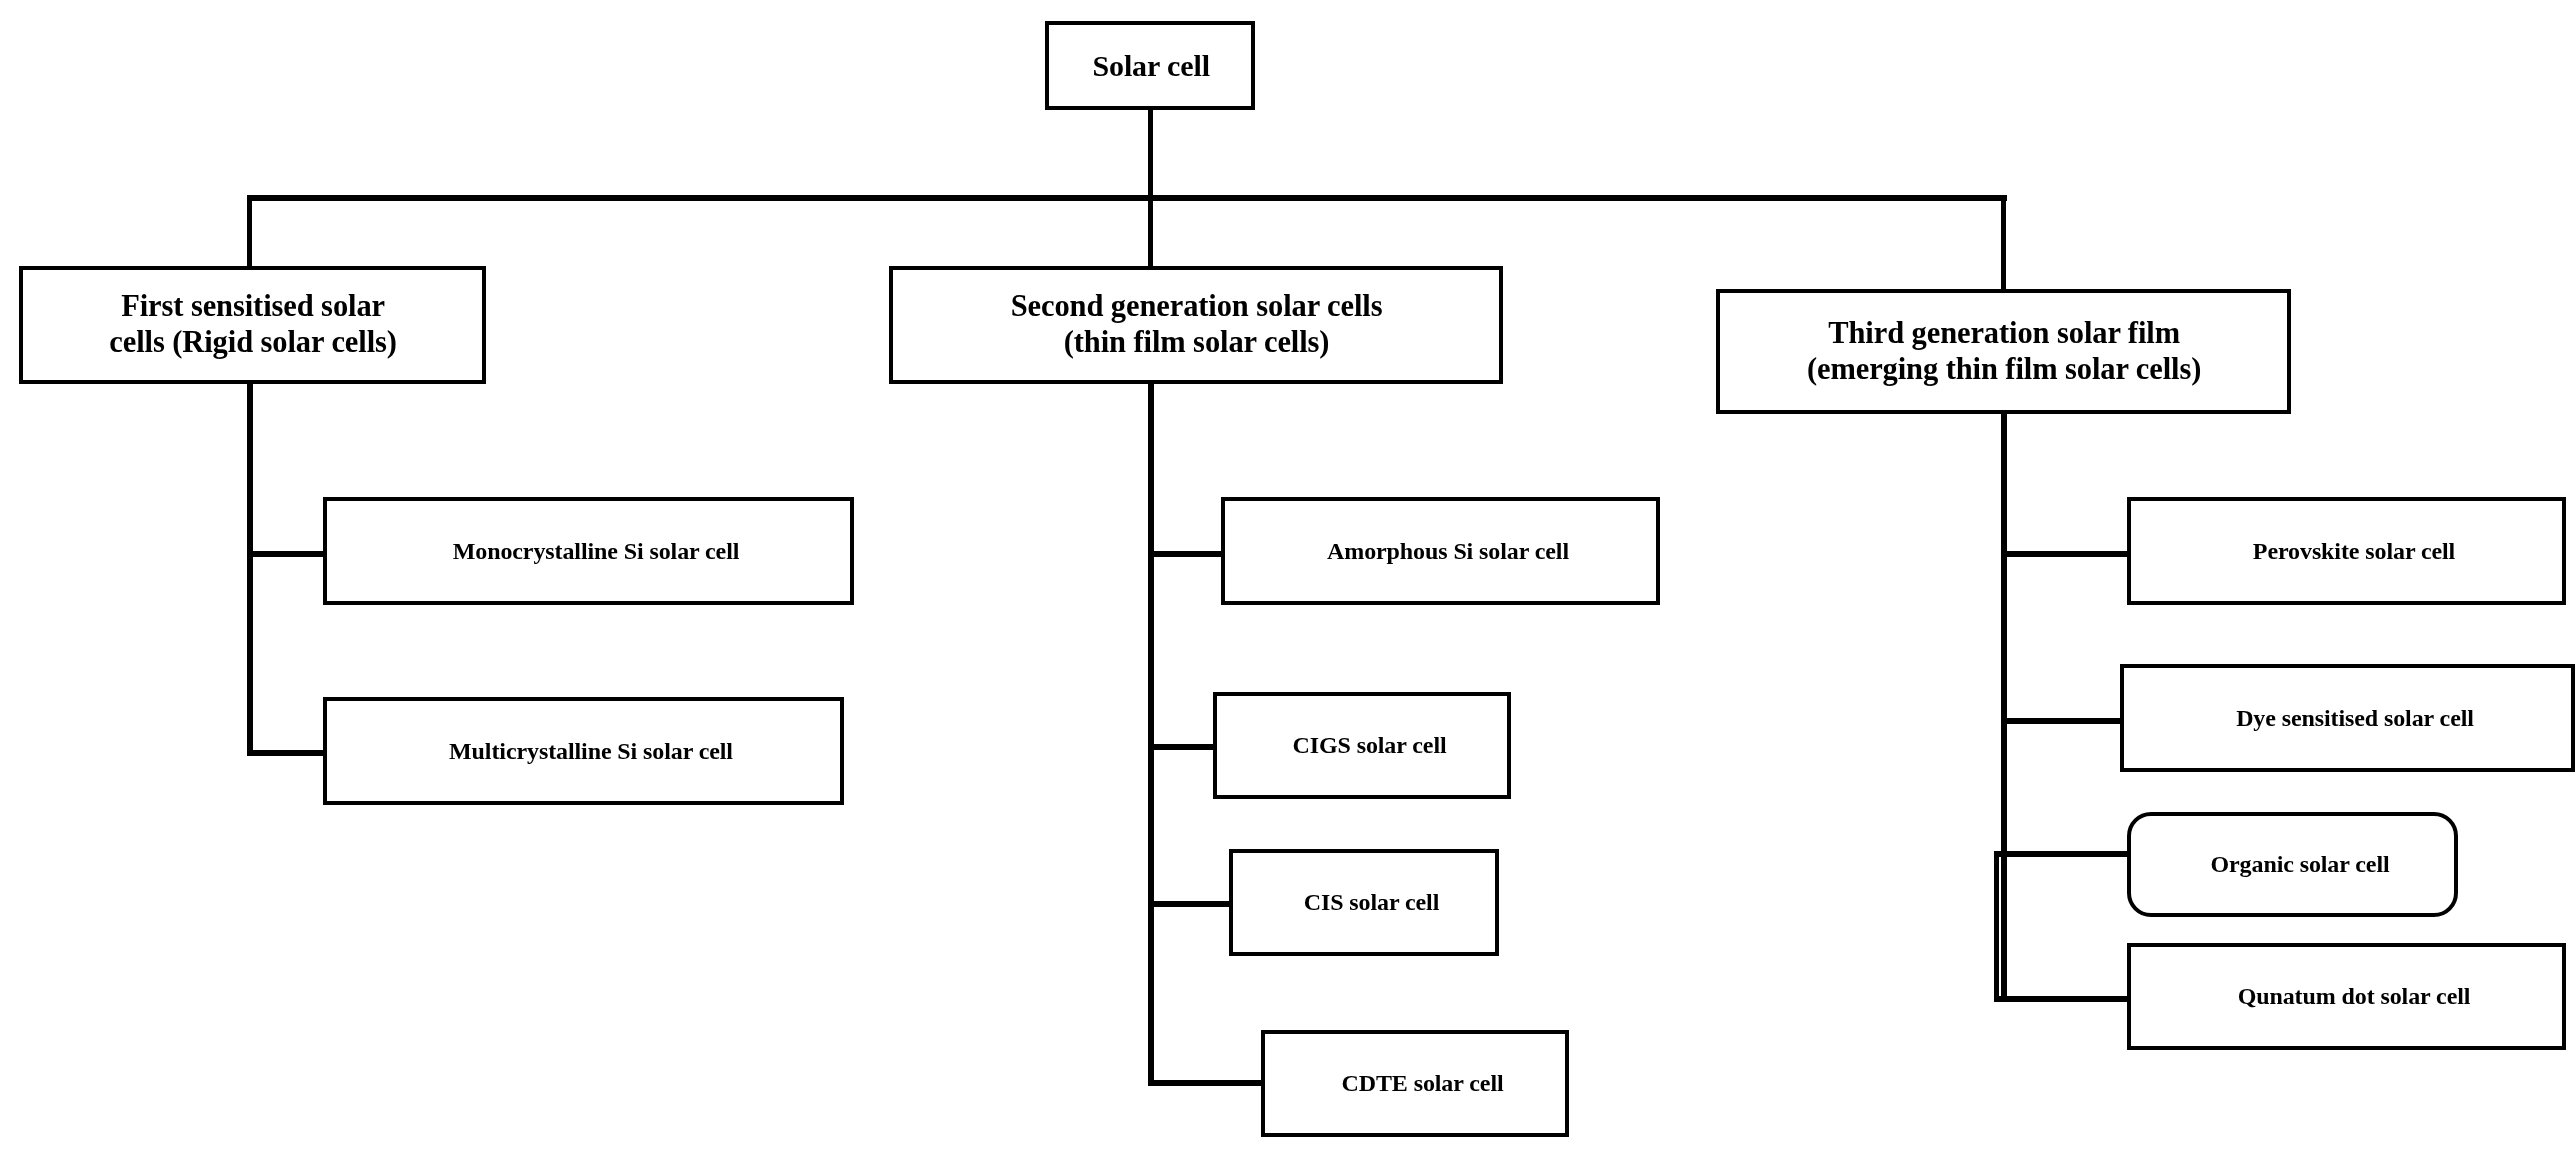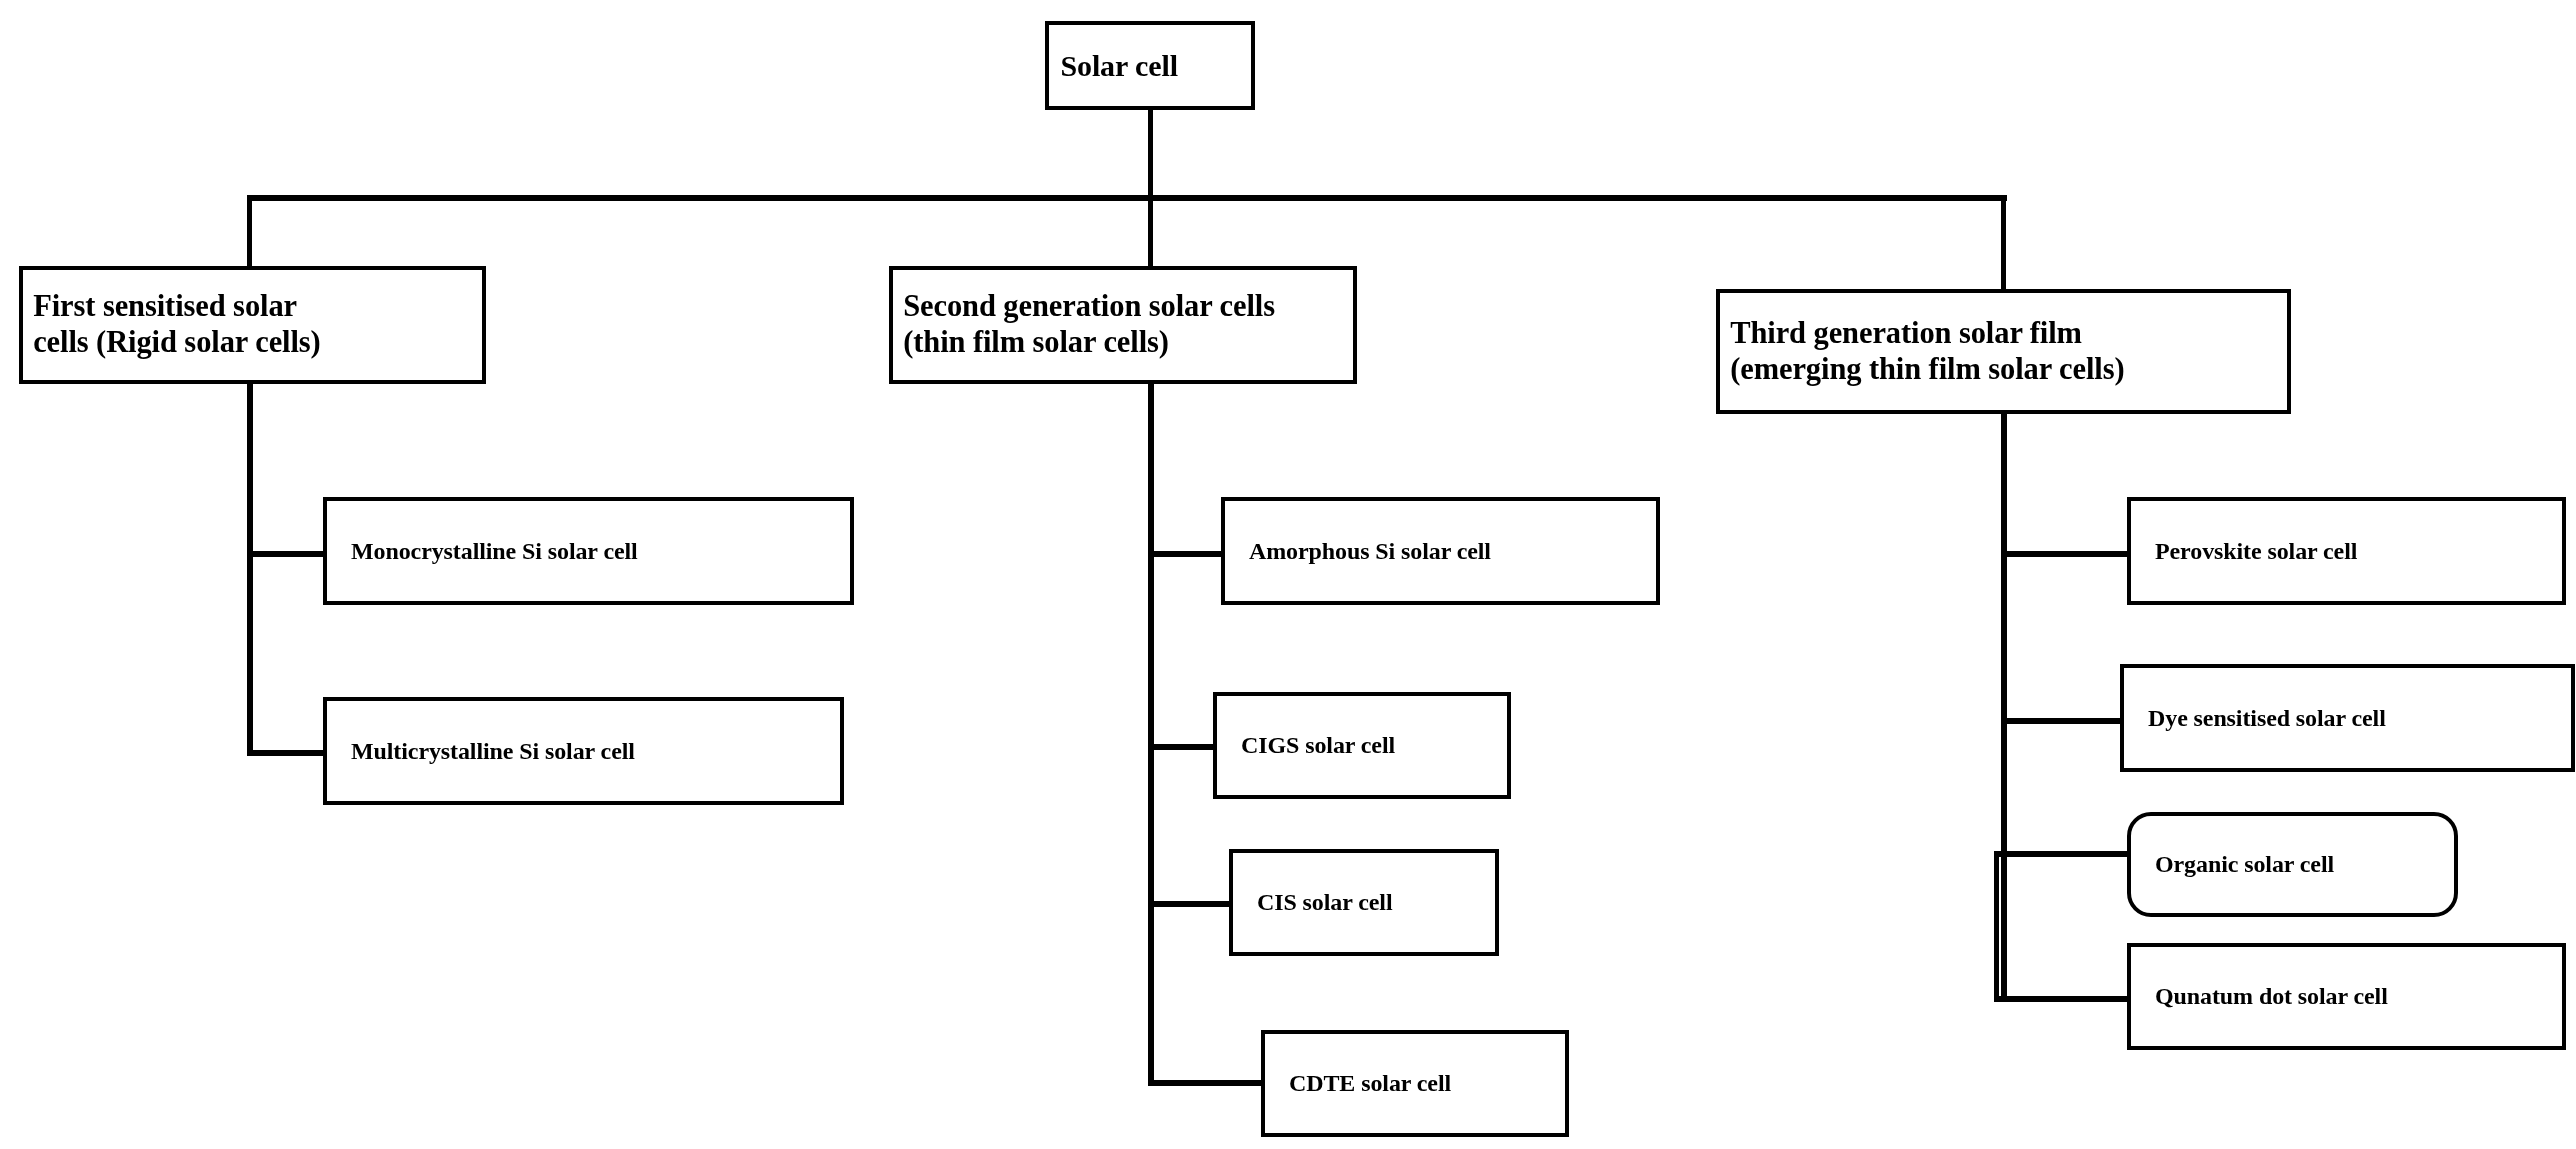--- a/index.html
+++ b/index.html
@@ -31,20 +31,21 @@
 
   .node .label {
     display: block;
     width: 100%;
     padding: 0 9px;
     font-weight: bold;
     color: #000000;
     line-height: 1.18;
     white-space: pre-line;
     letter-spacing: -0.1px;
+    text-align: center;
   }
 
   .node.root .label        { font-size: 30px; padding-left: 11.4px; }
   .node.gen .label         { font-size: 30.5px; padding-left: 10.2px; }
   .node.leaf .label        { font-size: 24px; padding-left: 24px; }
 
   
   .line {
     position: absolute;
     background: #000000;
@@ -88,21 +89,21 @@
 
   <div class="node root" style="left:1045px; top:21px; width:210px; height:89px;">
     <span class="label">Solar cell</span>
   </div>
 
   <div class="node gen" style="left:19px; top:266px; width:467px; height:118px;">
     <span class="label">First sensitised solar
 cells (Rigid solar cells)</span>
   </div>
 
-  <div class="node gen" style="left:889px; top:266px; width:468px; height:118px;">
+  <div class="node gen" style="left:889px; top:266px; width:614px; height:118px;">
     <span class="label">Second generation solar cells
 (thin film solar cells)</span>
   </div>
 
   <div class="node gen" style="left:1716px; top:289px; width:575px; height:125px;">
     <span class="label">Third generation solar film
 (emerging thin film solar cells)</span>
   </div>
 
   <div class="node leaf" style="left:323px; top:497px; width:531px; height:108px;">

